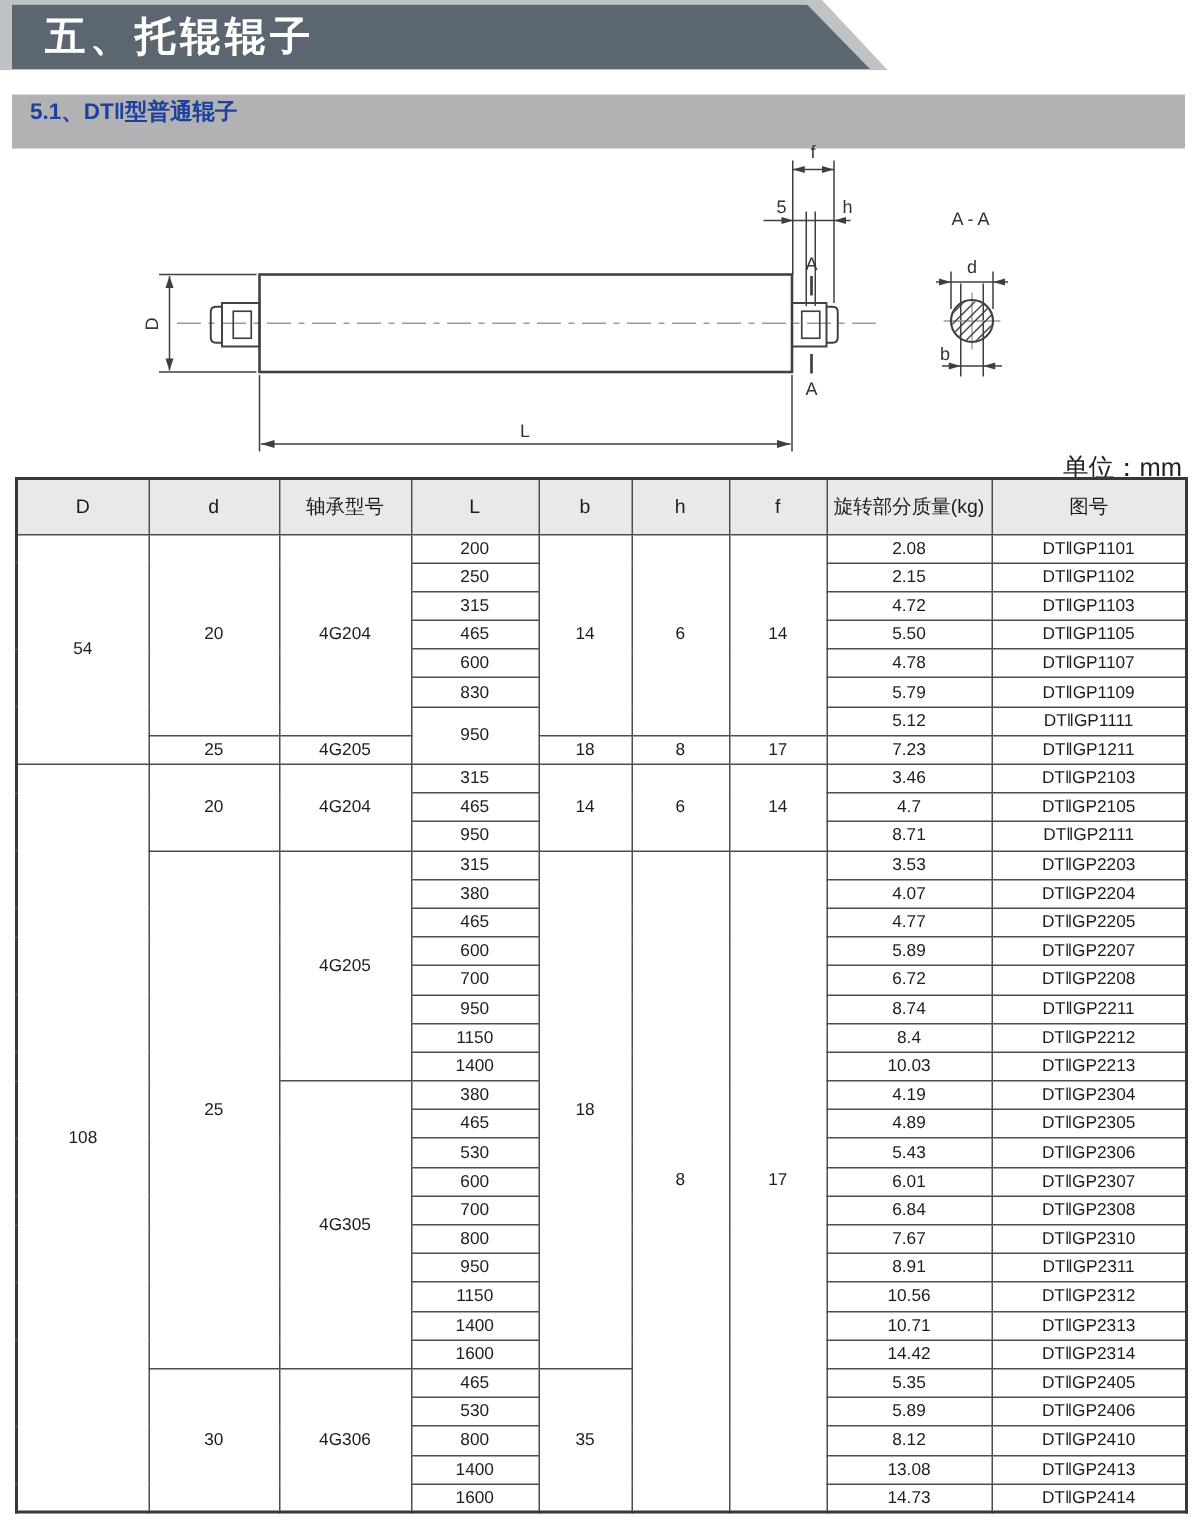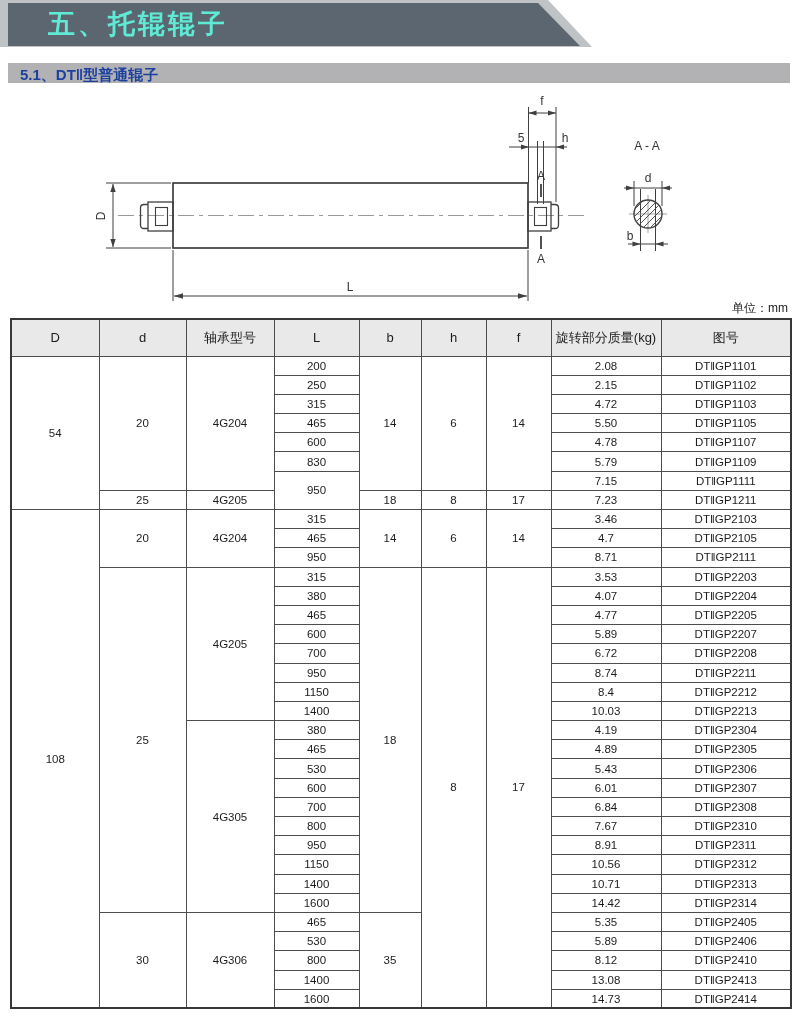--- a/index.html
+++ b/index.html
@@ -17,38 +17,38 @@
     position:absolute;left:0;top:0;width:592px;height:47px;
     background:var(--banner_shadow);
     clip-path:polygon(0 0,548px 0,100% 100%,0 100%);
   }
   .banner{
     position:absolute;left:8px;top:3px;width:572px;height:43px;
     background:var(--banner_bg);
     clip-path:polygon(0 0,530px 0,100% 100%,0 100%);
   }
   .banner span{
-    display:block;line-height:43px;padding-left:40px;color:#5eead4;
+    display:block;line-height:43px;padding-left:22px;color:#ffffff;
     font-size:27px;font-weight:bold;letter-spacing:3px;
   }
   .subtitle-bar{
-    position:absolute;left:8px;top:63px;width:782px;height:20px;
+    position:absolute;left:8px;top:63px;width:782px;height:36px;
     background:var(--subtitle_bg);
   }
   .subtitle-bar span{
     display:block;line-height:24px;padding-left:12px;
     color:var(--subtitle_text);font-size:15px;font-weight:bold;
   }
   svg.drawing{position:absolute;left:95px;top:92px;}
   svg.drawing text{
     font-family:"Liberation Sans","DejaVu Sans",sans-serif;
     font-size:12px;fill:#333;stroke:none;
   }
   .unit-note{
-    position:absolute;top:300px;right:12px;font-size:12px;color:#222;
+    position:absolute;top:300px;right:12px;font-size:17px;color:#222;
   }
   table.spec{
     position:absolute;left:10px;top:318px;width:780px;
     border-collapse:collapse;table-layout:fixed;
     border:2px solid #383838;
   }
   table.spec th,table.spec td{
     border:1px solid var(--border);text-align:center;vertical-align:middle;
     overflow:hidden;white-space:nowrap;
   }
@@ -215,21 +215,21 @@
         <td>4.78</td>
         <td>DT‖GP1107</td>
       </tr>
       <tr>
         <td>830</td>
         <td>5.79</td>
         <td>DT‖GP1109</td>
       </tr>
       <tr>
         <td rowspan="2">950</td>
-        <td>7.15</td>
+        <td>5.12</td>
         <td>DT‖GP1111</td>
       </tr>
       <tr>
         <td>25</td>
         <td>4G205</td>
         <td>18</td>
         <td>8</td>
         <td>17</td>
         <td>7.23</td>
         <td>DT‖GP1211</td>

